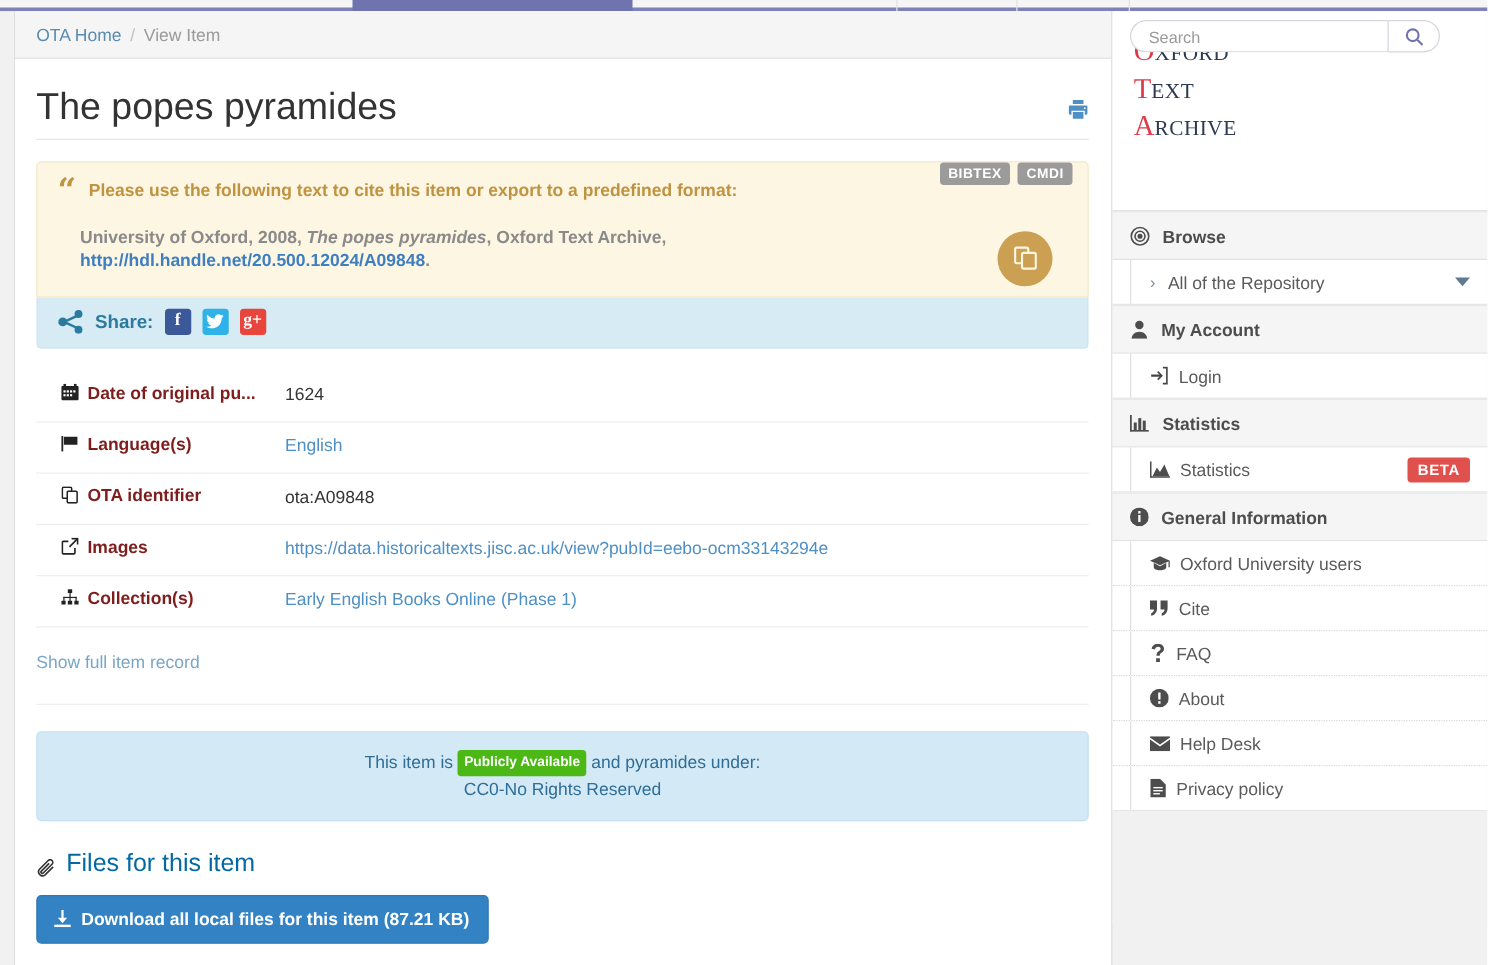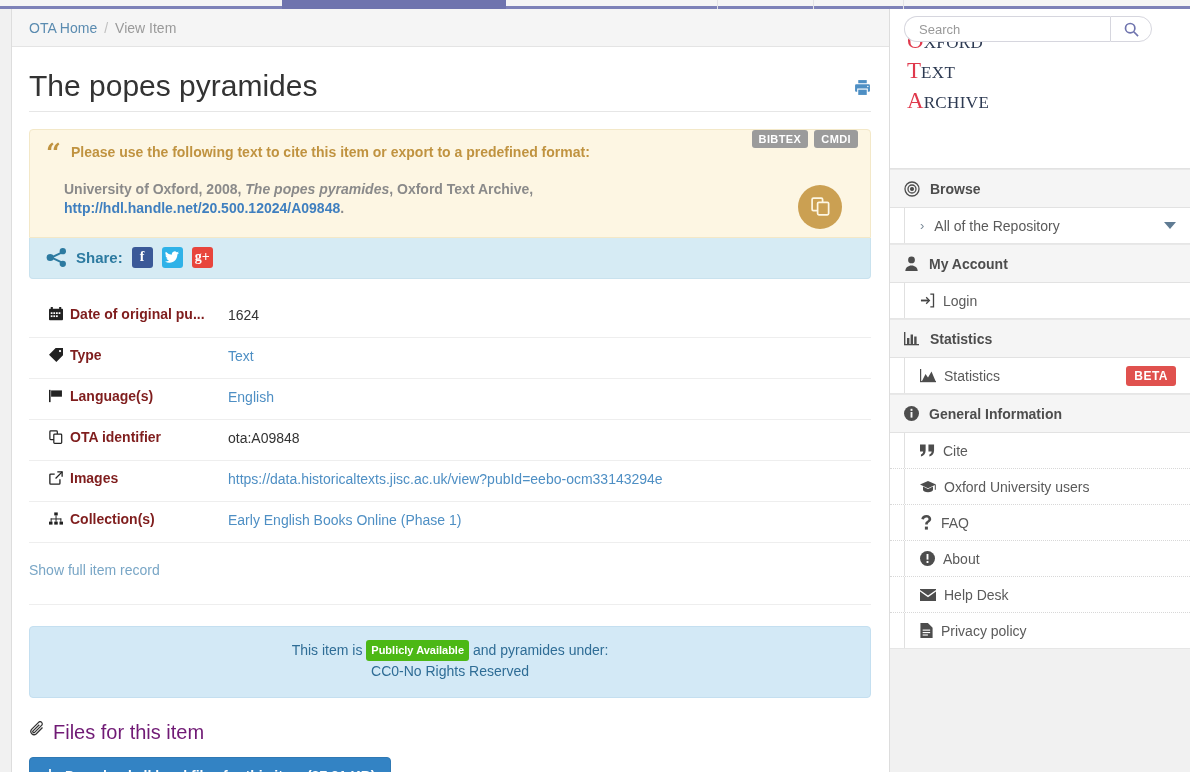--- a/index.html
+++ b/index.html
@@ -203,22 +203,22 @@
     font-size: 11px; font-weight: bold;
     padding: 2px 5px; border-radius: 3px;
     vertical-align: 1px;
     display: inline-block;
   }
   .license-link { color: #2f6d96; text-decoration: none; cursor: pointer; }
 
   
   .files-head {
     margin-top: 23px;
-    font-size: 20px; color: #701a75; font-weight: normal;
-    display: flex; align-items: flex-start; gap: 8px;
+    font-size: 20px; color: #0369a1; font-weight: normal;
+    display: flex; align-items: flex-end; gap: 8px;
   }
   .dl-btn {
     margin-top: 13px;
     background: #3383c4; border: 1px solid #2f79b4;
     border-radius: 4px;
     color: #fff; font-size: 14px; font-weight: bold;
     padding: 10px 15px 11px 13px;
     display: inline-flex; align-items: center; gap: 8px;
     cursor: pointer;
   }
@@ -384,31 +384,20 @@
                       <rect x="5" y="9.5" width="2" height="2"></rect>
                       <rect x="8" y="9.5" width="2" height="2"></rect>
                     </g>
                   </svg>
               </span>
               <span>Date of original pu...</span>
             </div>
             <div class="meta-value">1624</div>
           </div>
 
-          <div class="meta-row">
-            <div class="meta-label">
-              <span class="icon">
-                <svg width="14" height="14" viewBox="0 0 16 16" fill="#222">
-                    <path d="M7.6 0H16v8.4L8.4 16 0 7.6 7.6 0zM12.6 2.2a1.3 1.3 0 1 0 0 2.6 1.3 1.3 0 0 0 0-2.6z"></path>
-                  </svg>
-              </span>
-              <span>Type</span>
-            </div>
-            <div class="meta-value"><a href="#">Text</a></div>
-          </div>
 
           <div class="meta-row">
             <div class="meta-label">
               <span class="icon">
                 <svg width="14" height="14" viewBox="0 0 16 16" fill="#222">
                     <rect x="0" y="1" width="1.8" height="14"></rect>
                     <path d="M2.4 1.6h12.4v7.2H2.4z"></path>
                   </svg>
               </span>
               <span>Language(s)</span>
@@ -579,37 +568,37 @@
               <circle cx="8" cy="8" r="8"></circle>
               <rect x="7" y="6.4" width="2" height="6" fill="#f5f5f5"></rect>
               <rect x="7" y="3" width="2" height="2.2" fill="#f5f5f5"></rect>
             </svg>
         </span>
         <span>General Information</span>
       </div>
 
       <div class="side-item dotted">
         <span class="icon">
-          <svg width="15" height="13" viewBox="0 0 16 13" fill="#4d4d4d">
-              <path d="M0 0h6v6.5C6 10 4 12.4 1 13v-2.2c1.5-.6 2.4-1.9 2.4-3.2H0z"></path>
-              <path d="M9 0h6v6.5c0 3.5-2 5.9-5 6.5v-2.2c1.5-.6 2.4-1.9 2.4-3.2H9z"></path>
-            </svg>
-        </span>
-        <span class="grow">Cite</span>
-      </div>
-
-      <div class="side-item dotted">
-        <span class="icon">
           <svg width="16" height="14" viewBox="0 0 16 14" fill="#4d4d4d">
               <path d="M8 1L16 4.6 8 8.2 0 4.6z"></path>
               <path d="M3 6.4v3.4c0 1.4 2.2 2.4 5 2.4s5-1 5-2.4V6.4L8 9z"></path>
               <rect x="14.8" y="4.8" width="1" height="5"></rect>
             </svg>
         </span>
         <span class="grow">Oxford University users</span>
+      </div>
+
+      <div class="side-item dotted">
+        <span class="icon">
+          <svg width="15" height="13" viewBox="0 0 16 13" fill="#4d4d4d">
+              <path d="M0 0h6v6.5C6 10 4 12.4 1 13v-2.2c1.5-.6 2.4-1.9 2.4-3.2H0z"></path>
+              <path d="M9 0h6v6.5c0 3.5-2 5.9-5 6.5v-2.2c1.5-.6 2.4-1.9 2.4-3.2H9z"></path>
+            </svg>
+        </span>
+        <span class="grow">Cite</span>
       </div>
 
       <div class="side-item dotted">
         <span class="icon">
           <svg width="13" height="15" viewBox="0 0 12 15" fill="#4d4d4d">
               <path d="M6 0C3.2 0 1.2 1.6.8 4l2.6.5C3.7 3.2 4.6 2.4 6 2.4c1.2 0 2 .7 2 1.6 0 .8-.4 1.2-1.5 2-1.3.9-1.8 1.7-1.8 3.1v.5h2.6v-.4c0-.9.3-1.3 1.4-2C10 6.3 10.7 5.4 10.7 4 10.7 1.7 8.8 0 6 0z"></path>
               <rect x="4.4" y="11.6" width="3" height="3"></rect>
             </svg>
         </span>
         <span class="grow">FAQ</span>

